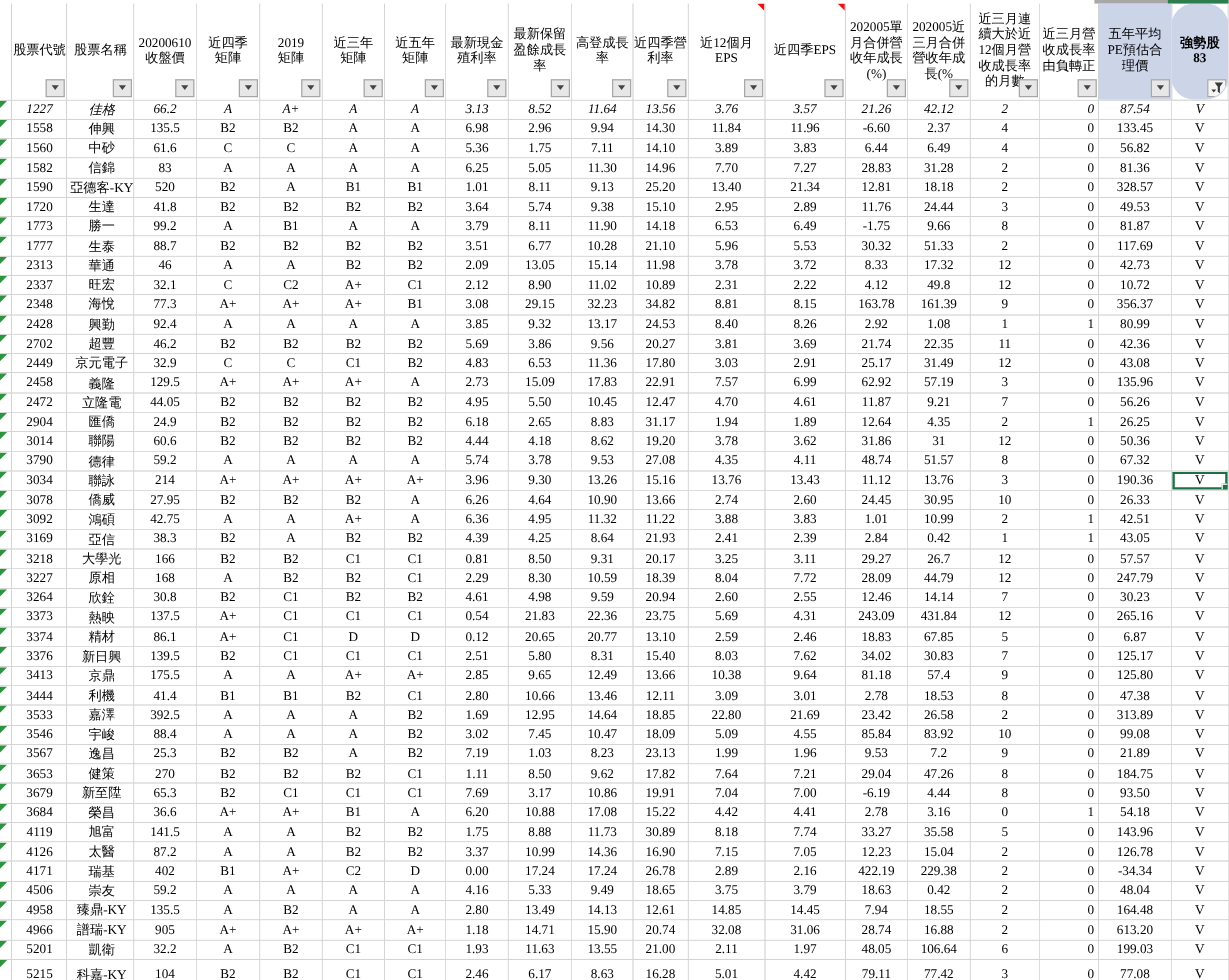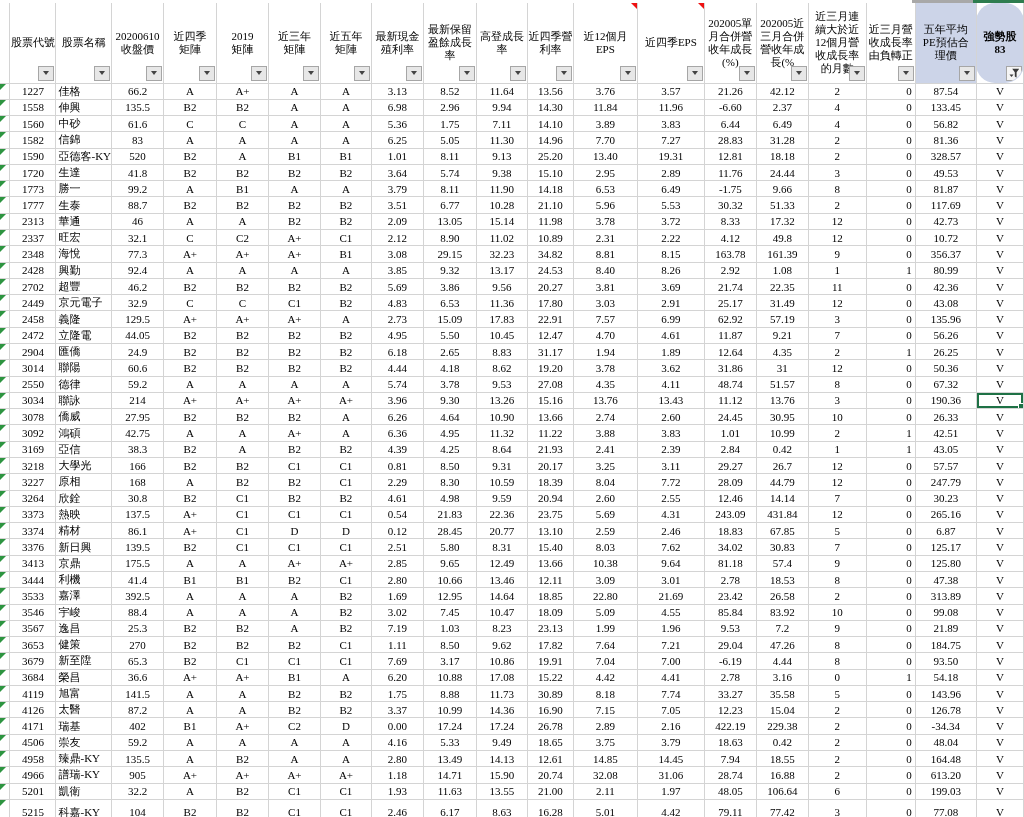--- a/index.html
+++ b/index.html
@@ -10,21 +10,21 @@
   #sheet{position:absolute;top:3px;left:0;}
   table{border-collapse:collapse;table-layout:fixed;}
   th,td{box-sizing:border-box;padding:0;margin:0;position:relative;
         border-right:1px solid var(--grid);border-bottom:1px solid var(--grid);
         overflow:hidden;white-space:nowrap;background:#fff;font-weight:normal;}
   thead th{vertical-align:middle;text-align:center;font-size:11px;line-height:13px;
            white-space:pre-line;}
   thead th.hl{background:var(--hbg);}
   thead th.bold{font-weight:bold;border-radius:19px;}
   tbody td{font-size:11px;text-align:center;}
-  tbody td.al{text-align:left;padding-left:2px;}
+  tbody td.al{text-align:center;padding-left:2px;}
   tbody td.ar{text-align:right;padding-right:3px;}
   .filter-btn{position:absolute;right:1px;bottom:2px;width:14px;height:13px;
       background:#e7e7e7;border:1px solid #a6a6a6;display:flex;
       align-items:center;justify-content:center;}
   .filter-btn .car{width:0;height:0;border-left:3.5px solid transparent;
       border-right:3.5px solid transparent;border-top:4px solid #444;}
   .filter-btn.funnel{background:#f5f5f5;}
   .cmark{position:absolute;top:0;right:0;width:0;height:0;
       border-top:6px solid var(--cmt);border-left:6px solid transparent;}
   .emark{position:absolute;top:0;left:0;width:0;height:0;
@@ -110,21 +110,21 @@
 PE預估合
 理價</span><div class="filter-btn"><span class="car"></span></div></th>
           <th class="hl bold"><span>強勢股
 83</span><div class="filter-btn funnel"><svg width="11" height="11" viewBox="0 0 11 11">
                 <path d="M3.2 0.8 h7 l-2.6 3.4 v5.6 l-1.8 -1.4 v-4.2 Z" fill="#3b3b3b"></path>
                 <path d="M0.5 6.5 h4 l-2 2.6 Z" fill="#3b3b3b"></path>
               </svg></div></th>
         </tr>
       </thead>
       <tbody>
-        <tr style="height: 16.29px;">
+        <tr style="height: 16.29px; font-style: italic;">
           <td>
             <span class="emark"></span>
           </td>
           <td>1227</td>
           <td class="al">佳格</td>
           <td>66.2</td>
           <td>A</td>
           <td>A+</td>
           <td>A</td>
           <td>A</td>
@@ -222,21 +222,21 @@
           <td>520</td>
           <td>B2</td>
           <td>A</td>
           <td>B1</td>
           <td>B1</td>
           <td>1.01</td>
           <td>8.11</td>
           <td>9.13</td>
           <td>25.20</td>
           <td>13.40</td>
-          <td>19.31</td>
+          <td>21.34</td>
           <td>12.81</td>
           <td>18.18</td>
           <td>2</td>
           <td class="ar">0</td>
           <td>328.57</td>
           <td>V</td>
         </tr>
         <tr style="height: 16.29px;">
           <td>
             <span class="emark"></span>
@@ -546,21 +546,21 @@
           <td>31</td>
           <td>12</td>
           <td class="ar">0</td>
           <td>50.36</td>
           <td>V</td>
         </tr>
         <tr style="height: 16.29px;">
           <td>
             <span class="emark"></span>
           </td>
-          <td>2550</td>
+          <td>3790</td>
           <td class="al">德律</td>
           <td>59.2</td>
           <td>A</td>
           <td>A</td>
           <td>A</td>
           <td>A</td>
           <td>5.74</td>
           <td>3.78</td>
           <td>9.53</td>
           <td>27.08</td>
@@ -770,21 +770,21 @@
             <span class="emark"></span>
           </td>
           <td>3374</td>
           <td class="al">精材</td>
           <td>86.1</td>
           <td>A+</td>
           <td>C1</td>
           <td>D</td>
           <td>D</td>
           <td>0.12</td>
-          <td>28.45</td>
+          <td>20.65</td>
           <td>20.77</td>
           <td>13.10</td>
           <td>2.59</td>
           <td>2.46</td>
           <td>18.83</td>
           <td>67.85</td>
           <td>5</td>
           <td class="ar">0</td>
           <td>6.87</td>
           <td>V</td>

